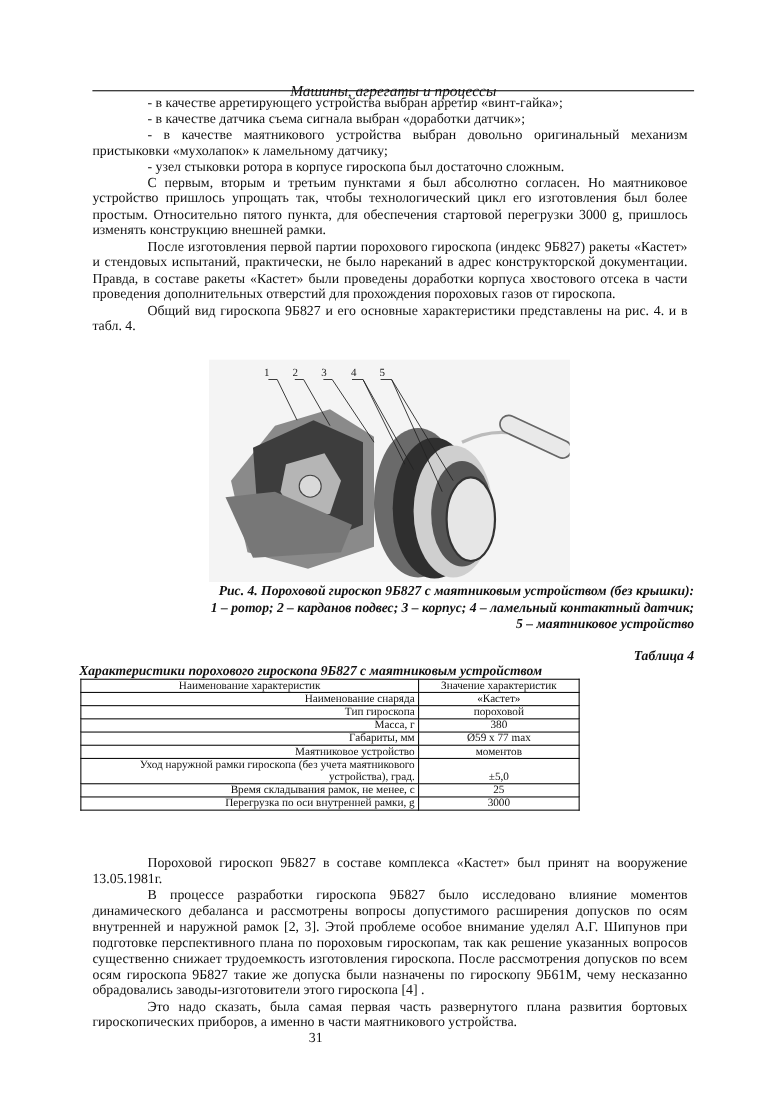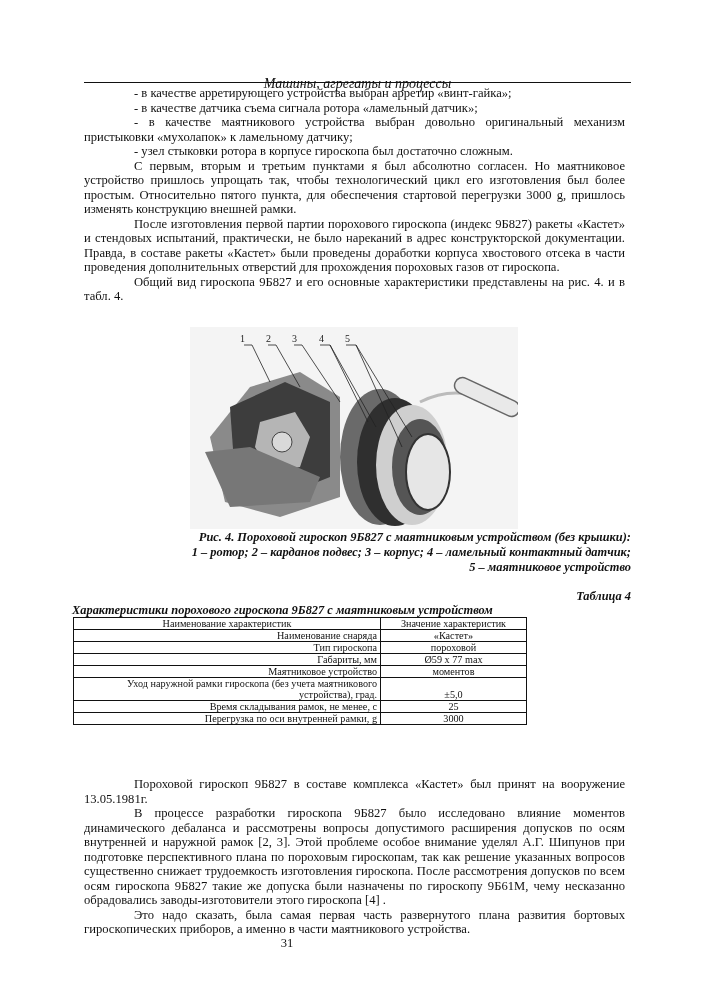--- a/index.html
+++ b/index.html
@@ -38,21 +38,21 @@
 </head>
 <body>
 
 <div class="page">
 
   <div class="running-head">Машины, агрегаты и процессы</div>
   <div class="head-rule"></div>
 
   <div class="body-text" style="top:86px;">
     <p class="item">- в качестве арретирующего устройства выбран арретир «винт-гайка»;</p>
-    <p class="item">- в качестве датчика съема сигнала ротора «ламельный датчик»;</p>
+    <p class="item">- в качестве датчика съема сигнала выбран «доработки датчик»;</p>
     <p class="item">- в качестве маятникового устройства выбран довольно оригинальный механизм пристыковки «мухолапок» к ламельному датчику;</p>
     <p class="item">- узел стыковки ротора в корпусе гироскопа был достаточно сложным.</p>
     <p>С первым, вторым и третьим пунктами я был абсолютно согласен. Но маятниковое устройство пришлось упрощать так, чтобы технологический цикл его изготовления был более простым. Относительно пятого пункта, для обеспечения стартовой перегрузки 3000 g, пришлось изменять конструкцию внешней рамки.</p>
     <p>После изготовления первой партии порохового гироскопа (индекс 9Б827) ракеты «Кастет» и стендовых испытаний, практически, не было нареканий в адрес конструкторской документации. Правда, в составе ракеты «Кастет» были проведены доработки корпуса хвостового отсека в части проведения дополнительных отверстий для прохождения пороховых газов от гироскопа.</p>
     <p>Общий вид гироскопа 9Б827 и его основные характеристики представлены на рис. 4. и в табл. 4.</p>
   </div>
 
   <div class="figure">
     <svg viewBox="0 0 328 202" xmlns="http://www.w3.org/2000/svg">
       <rect x="0" y="0" width="328" height="202" fill="#f4f4f4"></rect>
@@ -106,20 +106,24 @@
     </tr>
     <tr>
       <td class="c1">Наименование снаряда</td>
       <td class="c2">«Кастет»</td>
     </tr>
     <tr>
       <td class="c1">Тип гироскопа</td>
       <td class="c2">пороховой</td>
     </tr>
     <tr>
+      <td class="c1">Масса, г</td>
+      <td class="c2">380</td>
+    </tr>
+    <tr>
       <td class="c1">Габариты, мм</td>
       <td class="c2">Ø59 х 77 max</td>
     </tr>
     <tr>
       <td class="c1">Маятниковое устройство</td>
       <td class="c2">моментов</td>
     </tr>
     <tr>
       <td class="c1" style="vertical-align:top;">Уход наружной рамки гироскопа (без учета маятникового устройства), град.</td>
       <td class="c2">±5,0</td>

